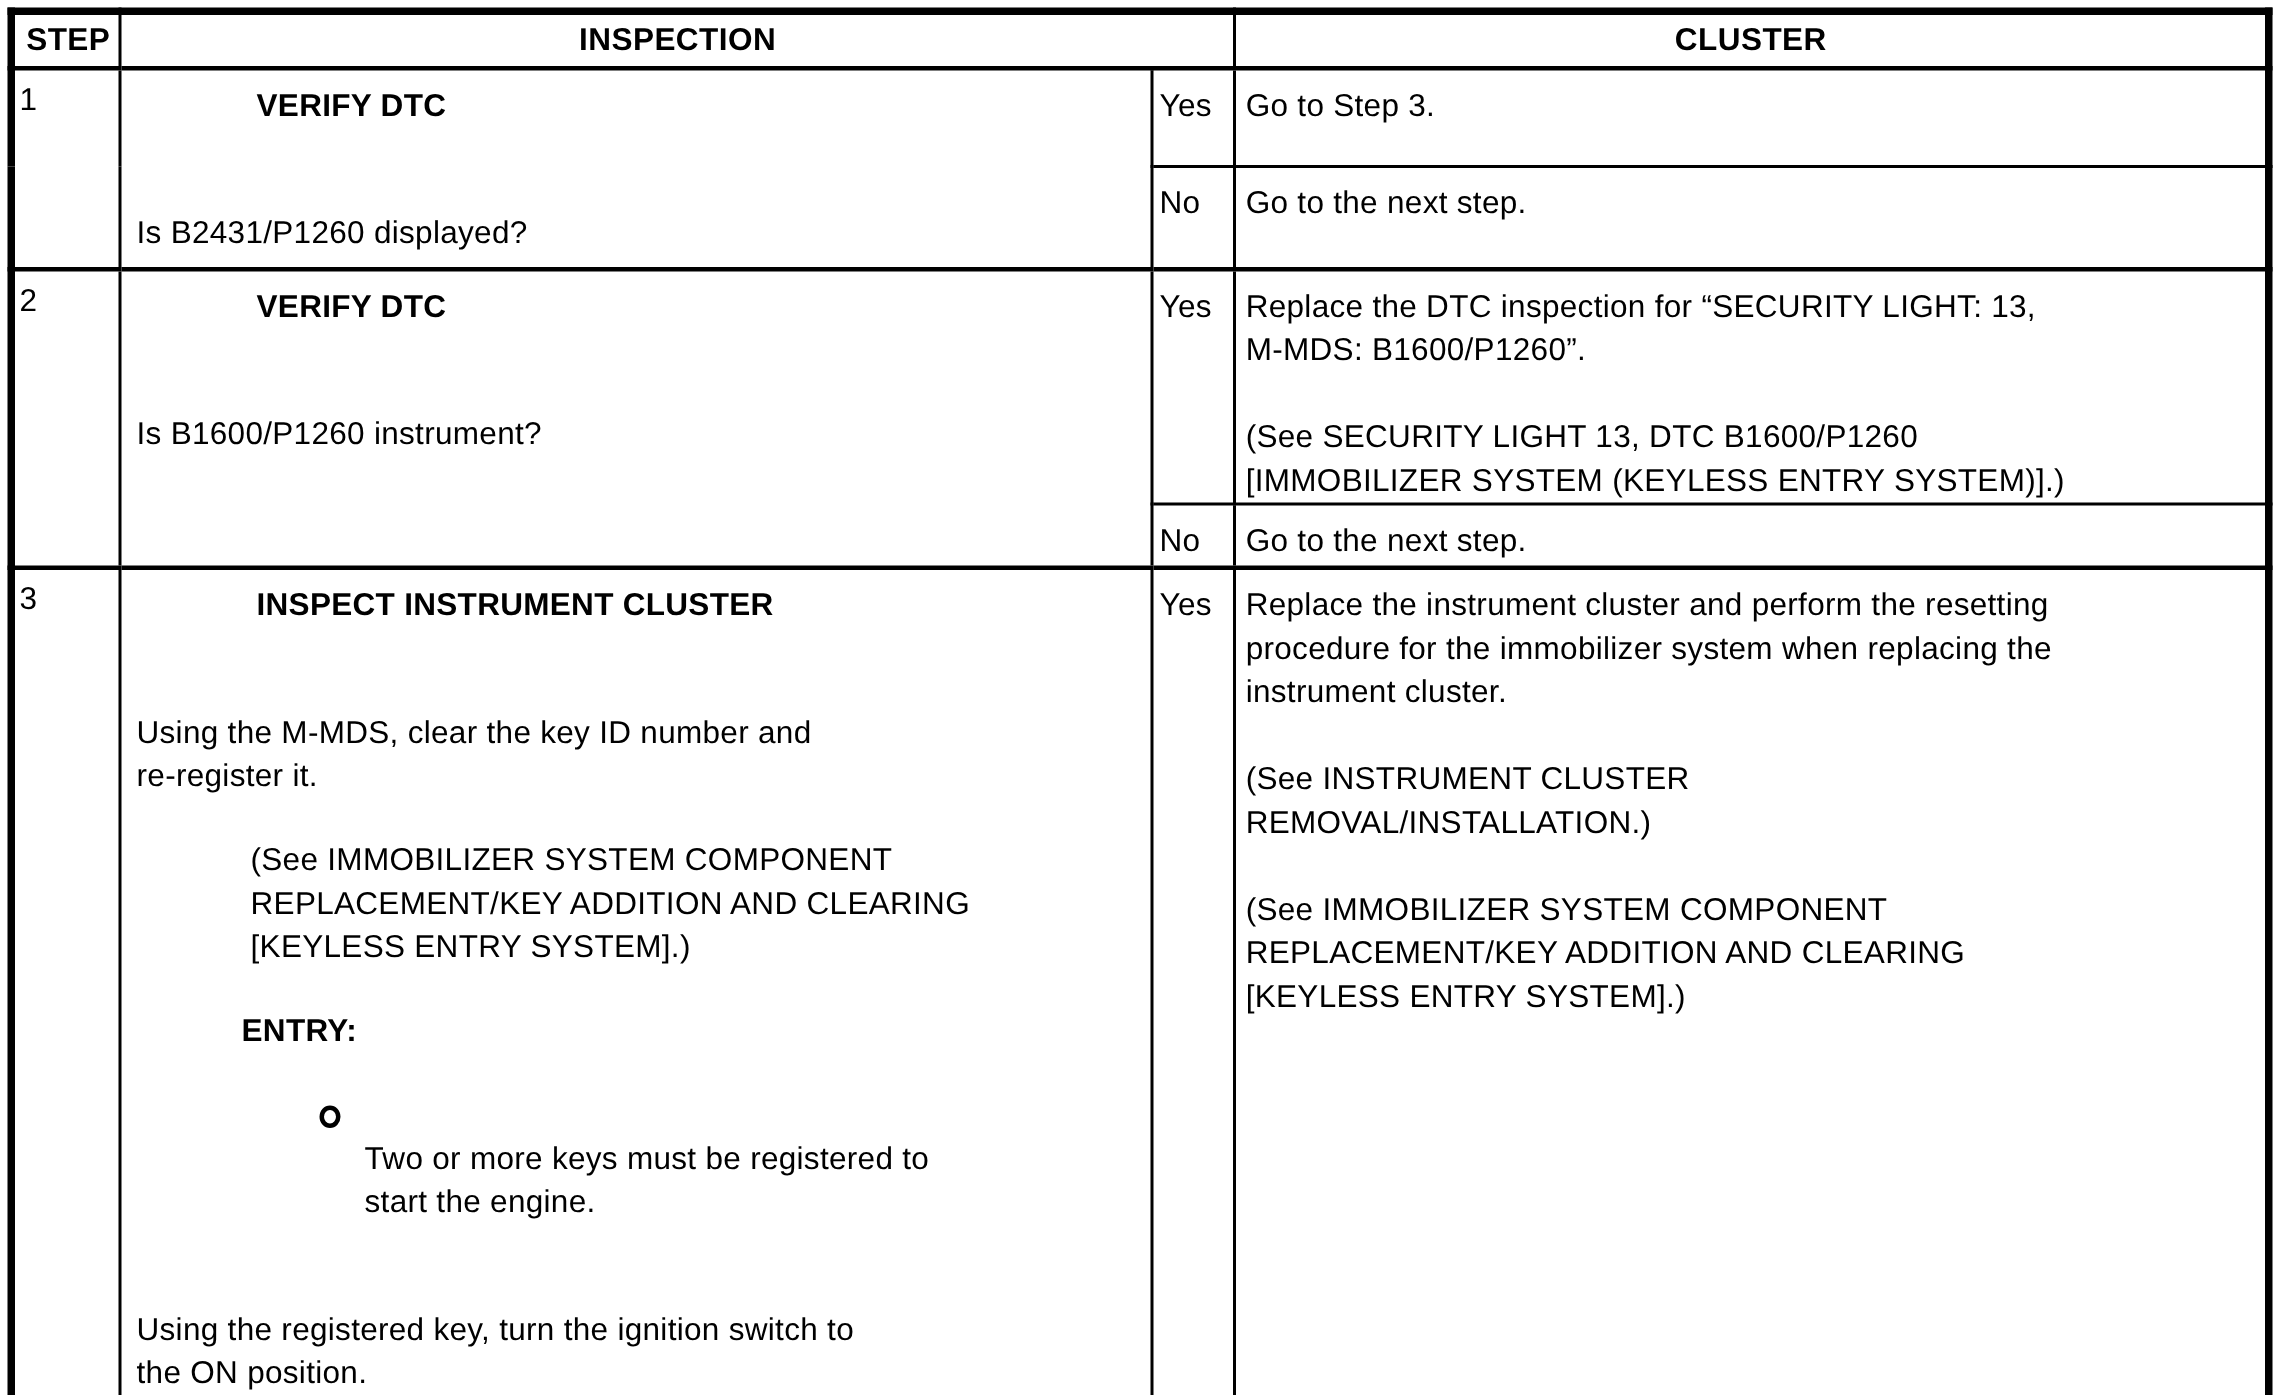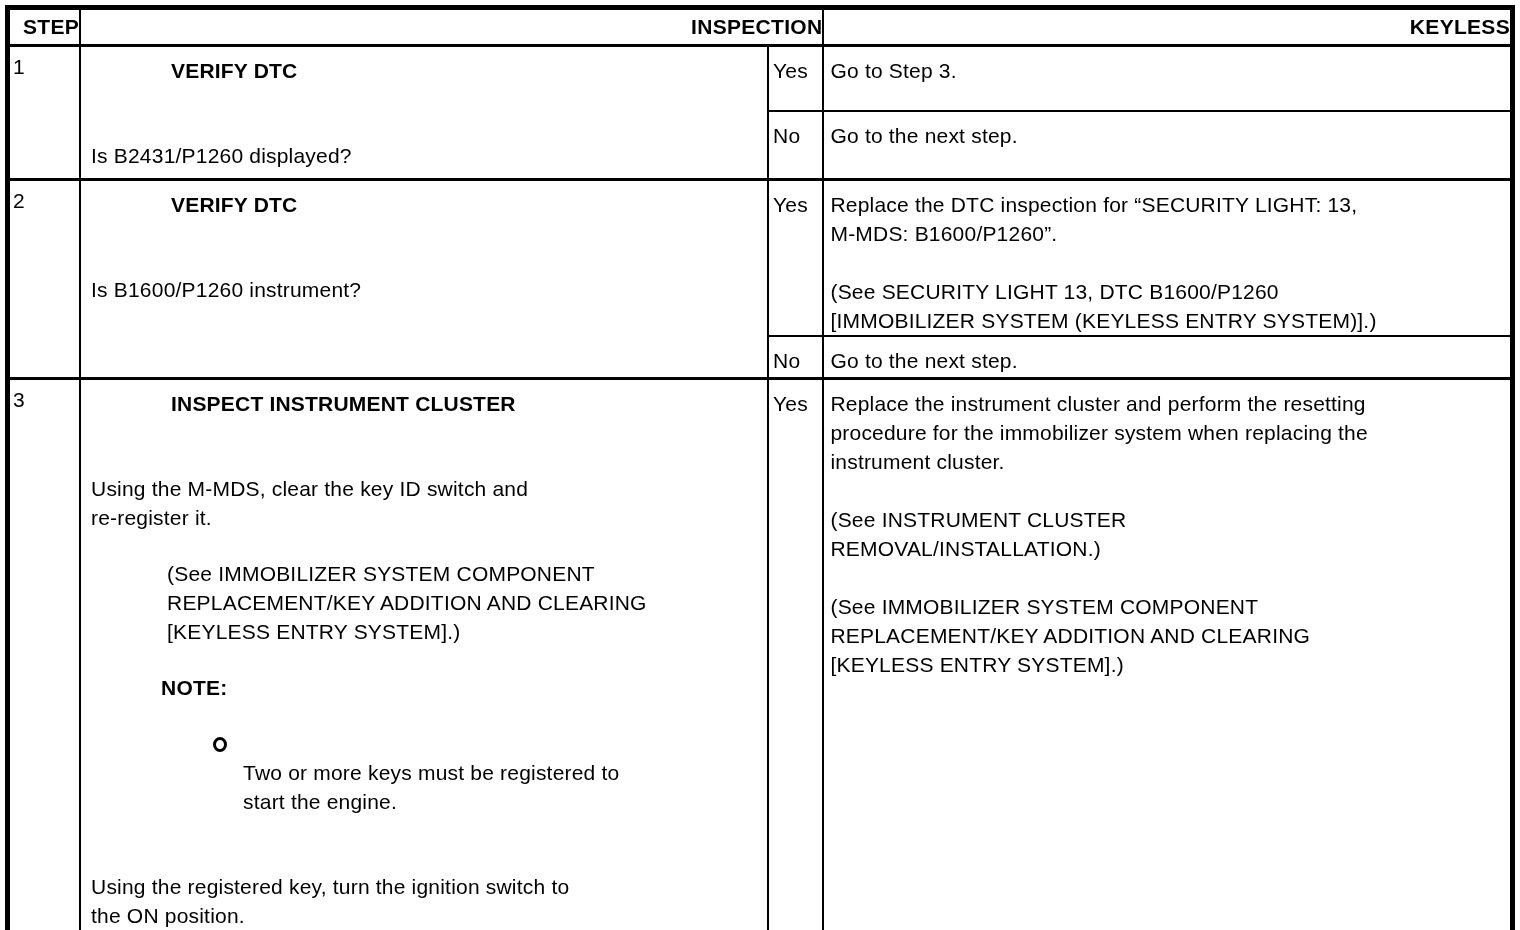--- a/index.html
+++ b/index.html
@@ -13,21 +13,21 @@
     width:1510px; border:5px solid #000;
   }
   col.c-step { width:72px; }
   col.c-insp { width:683px; }
   col.c-yn   { width:55px; }
   col.c-act  { width:684px; }
   th, td { border:2px solid #000; vertical-align:top; padding:0; overflow:hidden; }
   tr.header-row { height:38px; }
   tr.header-row th {
     border-bottom:3px solid #000; font-size:21px; font-weight:bold;
-    text-align:right; vertical-align:middle; letter-spacing:0.3px;
+    text-align:center; vertical-align:middle; letter-spacing:0.3px;
   }
   th.th-step { text-align:left; padding-left:2px; }
   tr.group td { border-top:3px solid #000; }
   tr.r1a { height:46px; } tr.r1b { height:48px; }
   tr.r2a { height:150px; } tr.r2b { height:42px; }
   tr.r3a { height:503px; }
 
   td.step { font-size:21px; padding:8px 0 0 3px; }
   td.insp { padding:9px 6px 8px 10px; }
   .insp-title {
@@ -64,21 +64,21 @@
       <col class="c-step">
         <col class="c-insp">
         <col class="c-yn">
         <col class="c-act">
     </colgroup>
 
     <tbody>
         <tr class="header-row">
       <th class="th-step">STEP</th>
       <th colspan="2">INSPECTION</th>
-      <th>KEYLESS</th>
+      <th>CLUSTER</th>
     </tr>
 
     <tr class="group r1a">
       <td class="step" rowspan="2">
         <span>1</span>
       </td>
       <td class="insp" rowspan="2">
         <div class="insp-title">VERIFY DTC</div>
         <div class="block bullet">
           <span class="b-dot"></span><span class="b-text">Is B2431/P1260 displayed?</span>
@@ -130,27 +130,27 @@
       </td>
     </tr>
 
     <tr class="group r3a">
       <td class="step" rowspan="2">
         <span>3</span>
       </td>
       <td class="insp" rowspan="2">
         <div class="insp-title">INSPECT INSTRUMENT CLUSTER</div>
         <div class="block bullet">
-          <span class="b-dot"></span><span class="b-text">Using the M-MDS, clear the key ID switch and
+          <span class="b-dot"></span><span class="b-text">Using the M-MDS, clear the key ID number and
 re-register it.</span>
         </div>
         <div class="block plain">(See IMMOBILIZER SYSTEM COMPONENT
 REPLACEMENT/KEY ADDITION AND CLEARING
 [KEYLESS ENTRY SYSTEM].)</div>
-        <div class="block note-title">NOTE:</div>
+        <div class="block note-title">ENTRY:</div>
         <div class="block circle">
           <span class="c-ring"></span><span class="b-text">Two or more keys must be registered to
 start the engine.</span>
         </div>
         <div class="block bullet">
           <span class="b-dot"></span><span class="b-text">Using the registered key, turn the ignition switch to
 the ON position.</span>
         </div>
 
       </td>

